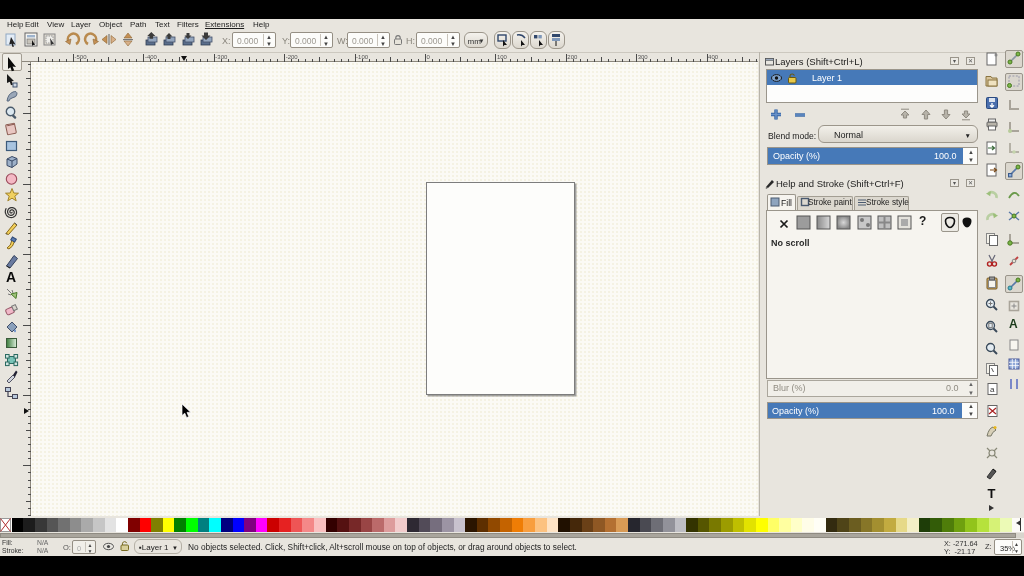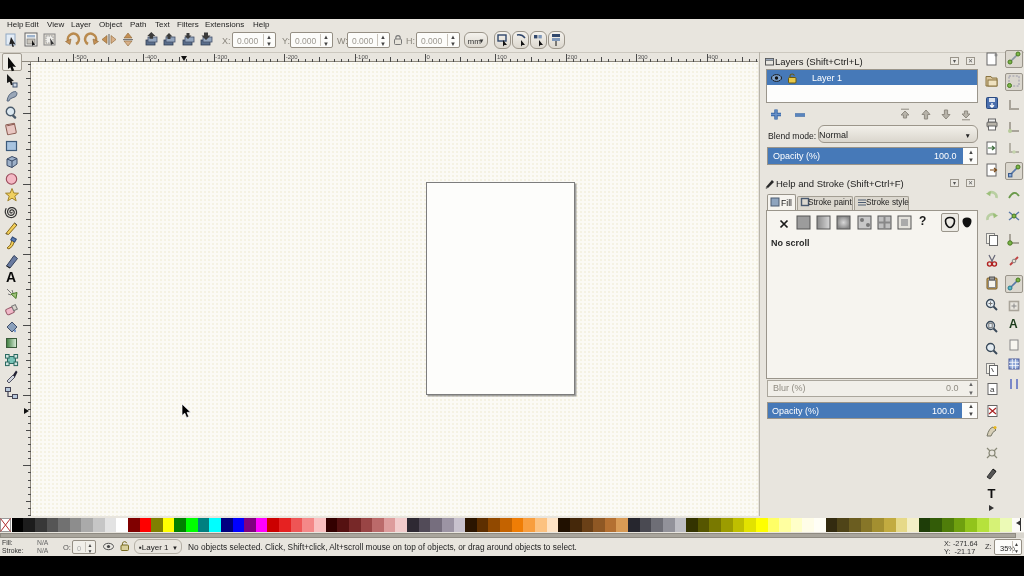--- a/index.html
+++ b/index.html
@@ -19,21 +19,21 @@
 <div id="win" class="dither"></div>
 
 <div class="txt" style="left:7px;top:20px;font-size:8px;">Help</div>
 <div class="txt" style="left:25px;top:20px;font-size:8px;">Edit</div>
 <div class="txt" style="left:47px;top:20px;font-size:8px;">View</div>
 <div class="txt" style="left:71px;top:20px;font-size:8px;">Layer</div>
 <div class="txt" style="left:99px;top:20px;font-size:8px;">Object</div>
 <div class="txt" style="left:130px;top:20px;font-size:8px;">Path</div>
 <div class="txt" style="left:155px;top:20px;font-size:8px;">Text</div>
 <div class="txt" style="left:177px;top:20px;font-size:8px;">Filters</div>
-<div class="txt" style="left:205px;top:20px;font-size:8px;">Extensions</div>
+<div class="txt" style="left:205px;top:20px;font-size:8px;text-decoration:underline;">Extensions</div>
 <div class="txt" style="left:253px;top:20px;font-size:8px;">Help</div>
 <svg class="abs" style="left:5px;top:33px" width="14" height="14" viewBox="0 0 14 14">
     <rect x="1" y="1" width="9" height="11" fill="#e3ecf6" stroke="#90a8c2" stroke-width="1"></rect>
     <path d="M6 4 L10.5 11.5 L8 10.8 L9 13.8 L7.2 13.8 L6.6 10.8 L4.2 11.6 Z" fill="#222"></path>
   </svg>
 <svg class="abs" style="left:24px;top:32px" width="15" height="15" viewBox="0 0 15 15">
     <rect x="1" y="1" width="12" height="13" fill="#f5f4f0" stroke="#666"></rect>
     <rect x="3" y="3" width="8" height="2.4" fill="#9db3cd"></rect>
     <rect x="3" y="7" width="8" height="5" fill="#c8c4bb" stroke="#777" stroke-width=".7"></rect>
     <path d="M8 8 l3 5 h-2 l-1 1z" fill="#111"></path>
@@ -455,21 +455,21 @@
     <path d="M7 2 L11 6.5 H8.6 V11 H5.4 V6.5 H3 Z" fill="#b7b3a9" stroke="#8f8a80" stroke-width="1"></path>
   </svg>
 <svg class="abs" style="left:939px;top:108px" width="14" height="13" viewBox="0 0 14 13">
     <path d="M7 11 L11 6.5 H8.6 V2 H5.4 V6.5 H3 Z" fill="#b7b3a9" stroke="#8f8a80" stroke-width="1"></path>
   </svg>
 <svg class="abs" style="left:959px;top:108px" width="14" height="13" viewBox="0 0 14 13">
     <path d="M7 10 L11 6 H8.6 V3 H5.4 V6 H3 Z M3 11.8 H11" fill="#b7b3a9" stroke="#8f8a80" stroke-width="1"></path>
   </svg>
 <div class="lbl" style="left:768px;top:131px;font-size:8.6px;">Blend mode:</div>
 <div class="btn" style="left:818px;top:125px;width:160px;height:18px;background:linear-gradient(#f2f0ea,#dad6cd);">
-    <div style="position:absolute;left:0;top:4px;font-size:9px;color:#1c1c1c;">Normal</div>
+    <div style="position:absolute;left:15px;top:4px;font-size:9px;color:#1c1c1c;">Normal</div>
     <div style="position:absolute;right:6px;top:6px;font-size:6.5px;color:#222;">▼</div>
   </div>
 <div class="abs" style="left:767px;top:147px;width:211px;height:18px;background:#fcfcfa;border:1px solid #9a958b;"></div>
 <div class="abs" style="left:768px;top:148px;width:195px;height:16px;background:#4679b8;"></div>
 <div class="txt" style="left:773px;top:151px;font-size:9px;color:#fff;">Opacity (%)</div>
 <div class="txt" style="left:934px;top:151px;font-size:9px;color:#fff;">100.0</div>
 <div class="abs" style="left:965px;top:148px;width:12px;height:16px;font-size:6px;line-height:8px;text-align:center;color:#444;">
     <div>▲</div>
     <div>▼</div>
   </div>

